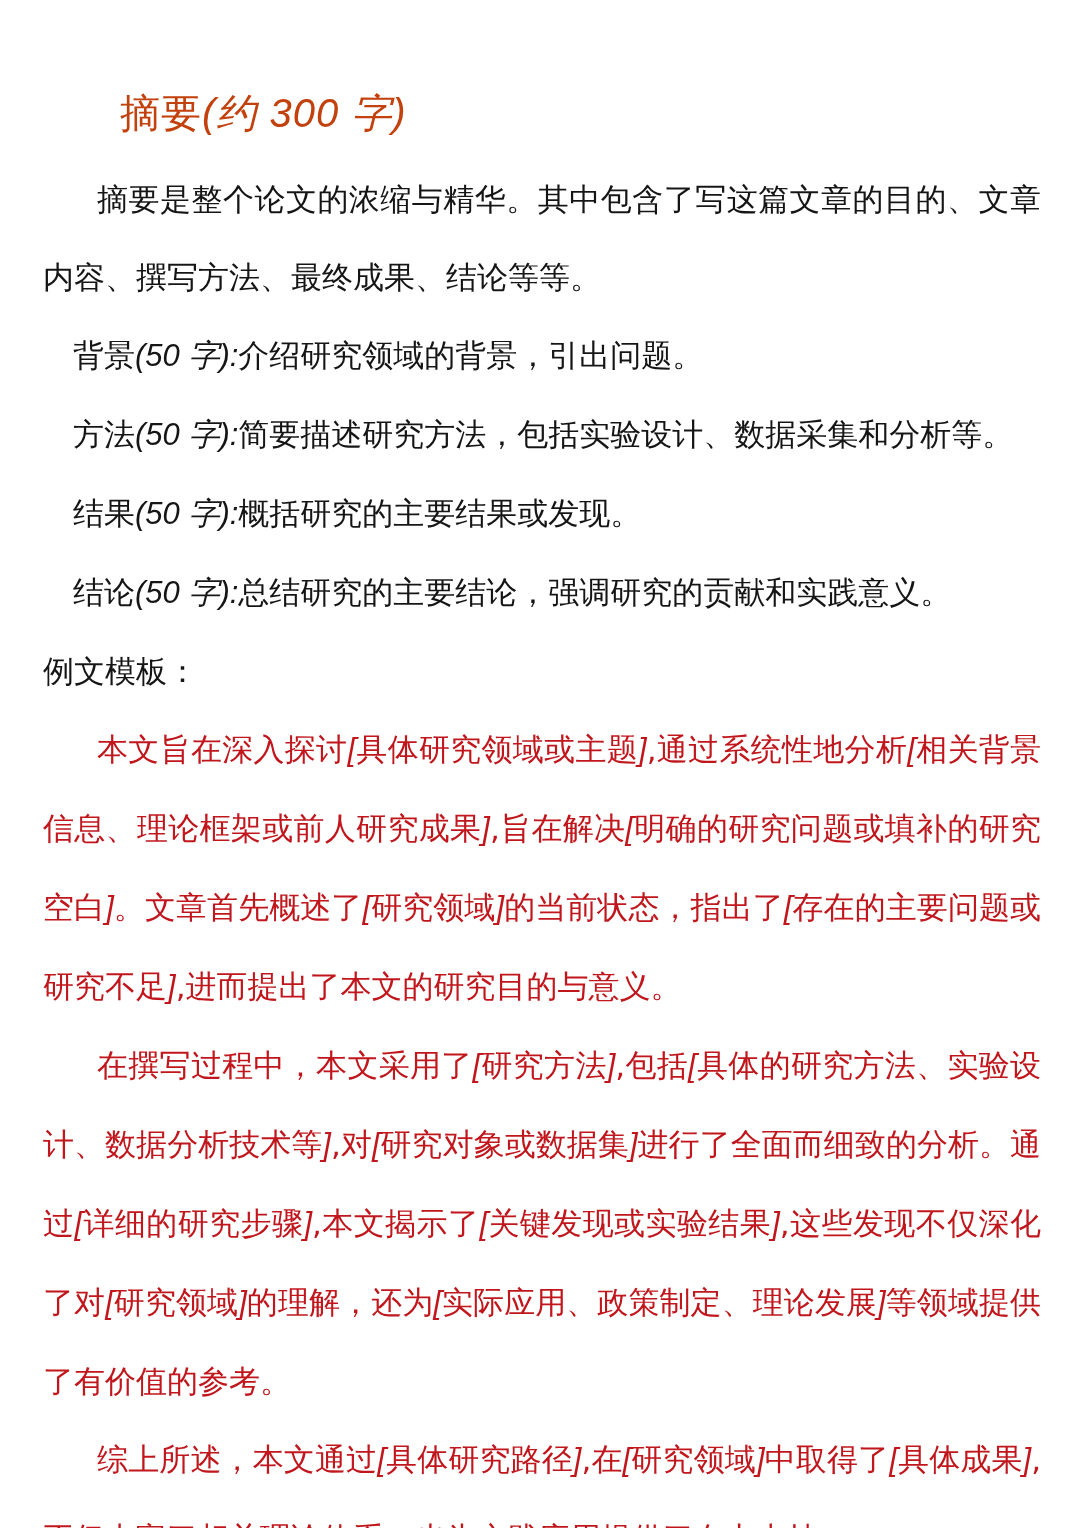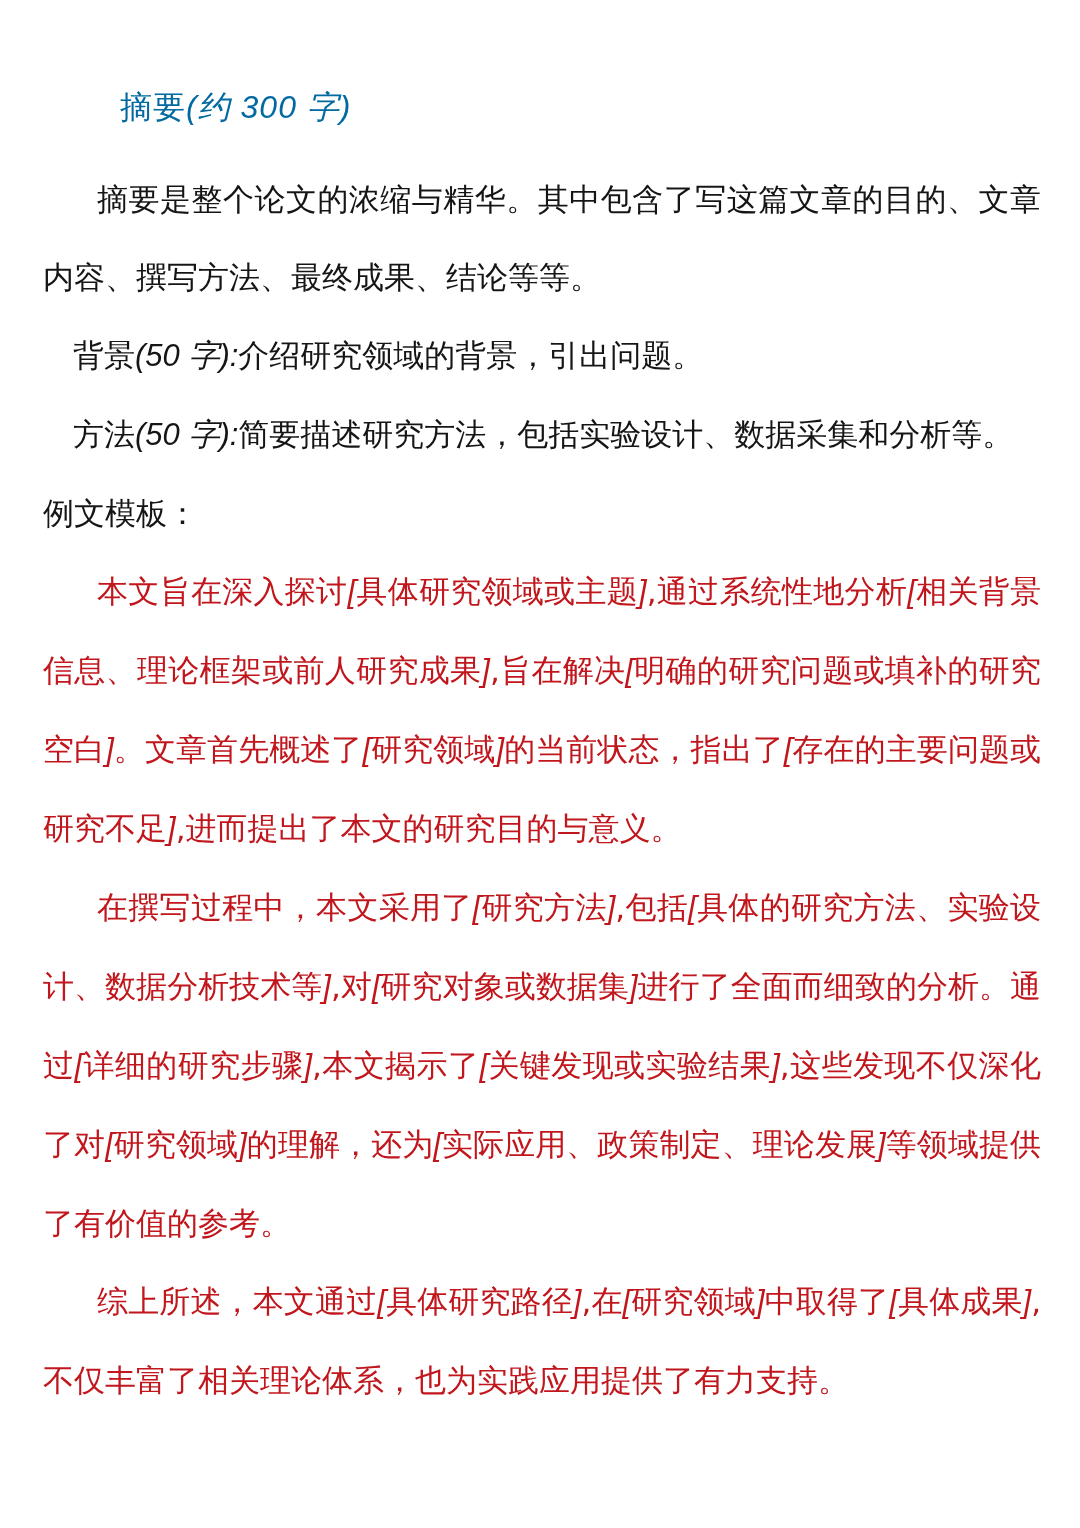--- a/index.html
+++ b/index.html
@@ -1,18 +1,18 @@
 <!DOCTYPE html>
 <html><head>
 <meta charset="utf-8">
 <style>
   html, body { margin: 0; padding: 0; background: #ffffff; }
   body { width: 1080px; height: 1528px; position: relative; overflow: hidden;
          font-family: "DejaVu Sans", "Liberation Sans", sans-serif; color: #111; }
-  .title { position: absolute; left: 120px; top: 86px; font-size: 32px; letter-spacing: 1px; color: #0369a1; }
+  .title { position: absolute; left: 120px; top: 86px; font-size: 40px; letter-spacing: 1px; color: #c2410c; }
   .title .it { font-style: italic; font-family: "Liberation Sans", sans-serif; }
   .doc { position: absolute; left: 43px; top: 160px; width: 998px; font-size: 31px; line-height: 78px; }
   .p { margin: 0; text-align: justify; text-align-last: left; }
   .indent { text-indent: 54px; }
   .black { color: #151515; }
   .red { color: #c0161c; }
   .label-it { font-style: italic; font-family: "Liberation Sans", sans-serif; }
   .ph { font-style: normal; }
   .ph .br { font-style: italic; font-family: "Liberation Sans", sans-serif; }
   .u { text-decoration-thickness: 2px; text-underline-offset: 5px; }
@@ -28,20 +28,26 @@
 <div class="doc">
 
   <p class="p indent black">摘要是整个论文的浓缩与精华。其中包含了写这篇文章的目的、文章内容、撰写方法、最终成果、结论等等。</p>
 
   <p class="p sub black">
     <span>背景</span><span class="label-it">(50 字):</span><span>介绍研究领域的背景，引出问题。</span>
   </p>
   <p class="p sub black">
     <span>方法</span><span class="label-it">(50 字):</span><span>简要描述研究方法，包括实验设计、数据采集和分析等。</span>
   </p>
+  <p class="p sub black">
+    <span>结果</span><span class="label-it">(50 字):</span><span>概括研究的主要结果或发现。</span>
+  </p>
+  <p class="p sub black">
+    <span>结论</span><span class="label-it">(50 字):</span><span>总结研究的主要结论，强调研究的贡献和实践意义。</span>
+  </p>
 
   <p class="p black">例文模板：</p>
 
   <p class="p indent red"><span>本文旨在深入探讨</span><span class="ph u"><span class="br">[</span><span>具体研究领域或主题</span><span class="br">]</span></span><span>,通过系统性地分析</span><span class="ph u"><span class="br">[</span><span>相关背景信息、理论框架或前人研究成果</span><span class="br">]</span></span><span>,旨在解决</span><span class="ph u"><span class="br">[</span><span>明确的研究问题或填补的研究空白</span><span class="br">]</span></span><span>。文章首先概述了</span><span class="ph u"><span class="br">[</span><span>研究领域</span><span class="br">]</span></span><span>的当前状态，指出了</span><span class="ph"><span class="br">[</span><span>存在的主要问题或研究不足</span><span class="br">]</span></span><span>,进而提出了本文的研究目的与意义。</span></p>
 
   <p class="p indent red"><span>在撰写过程中，本文采用了</span><span class="ph u"><span class="br">[</span><span>研究方法</span><span class="br">]</span></span><span>,包括</span><span class="ph u"><span class="br">[</span><span>具体的研究方法、实验设计、数据分析技术等</span><span class="br">]</span></span><span>,对</span><span class="ph u"><span class="br">[</span><span>研究对象或数据集</span><span class="br">]</span></span><span>进行了全面而细致的分析。通过</span><span class="ph u"><span class="br">[</span><span>详细的研究步骤</span><span class="br">]</span></span><span>,本文揭示了</span><span class="ph"><span class="br">[</span><span>关键发现或实验结果</span><span class="br">]</span></span><span>,这些发现不仅深化了对</span><span class="ph u"><span class="br">[</span><span>研究领域</span><span class="br">]</span></span><span>的理解，还为</span><span class="ph u"><span class="br">[</span><span>实际应用、政策制定、理论发展</span><span class="br">]</span></span><span>等领域提供了有价值的参考。</span></p>
 
 
   <p class="p indent red"><span>综上所述，本文通过</span><span class="ph"><span class="br">[</span><span>具体研究路径</span><span class="br">]</span></span><span>,在</span><span class="ph"><span class="br">[</span><span>研究领域</span><span class="br">]</span></span><span>中取得了</span><span class="ph"><span class="br">[</span><span>具体成果</span><span class="br">]</span></span><span>,不仅丰富了相关理论体系，也为实践应用提供了有力支持。</span></p>
 

